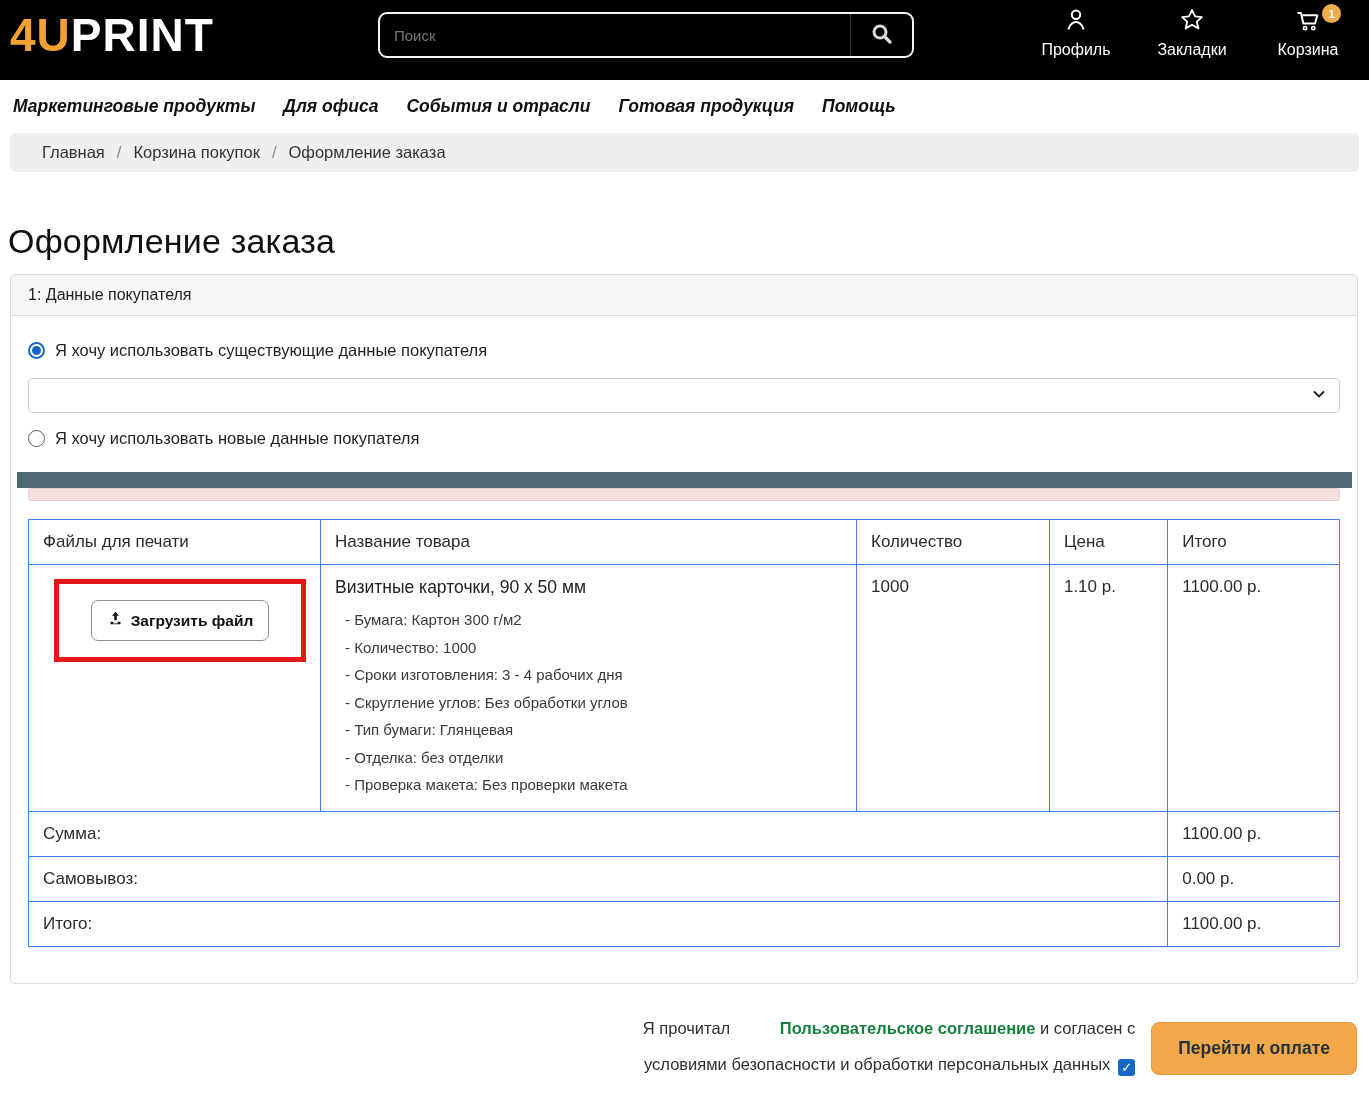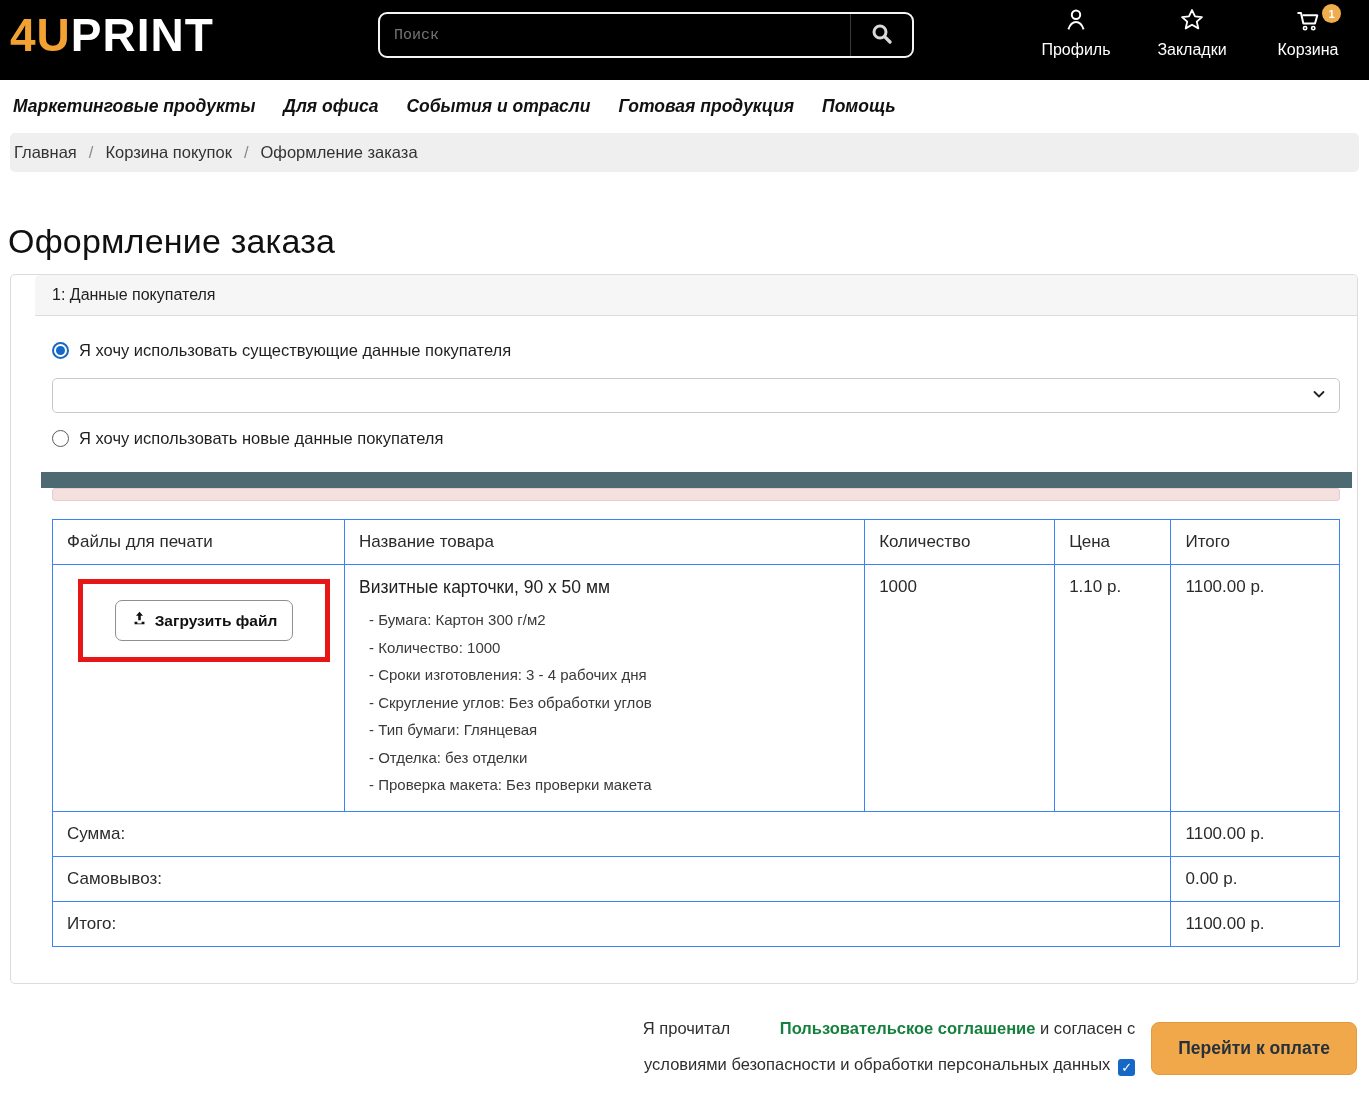--- a/index.html
+++ b/index.html
@@ -7,46 +7,46 @@
     font-family:"Liberation Sans", sans-serif; color:#2b2b2b; }
 
   
   .hdr { background:#000; height:80px; position:relative; display:flex; align-items:flex-start; }
   .logo { font-size:46px; font-weight:bold; letter-spacing:1px; padding:12px 0 0 10px; line-height:1; }
   .logo .lp { color:#F2A233; }
   .logo .ls { color:#fff; }
   .searchwrap { position:absolute; left:378px; top:12px; width:536px; height:46px;
     border:2px solid #f5f5f5; border-radius:9px; display:flex; align-items:center; background:#000; }
   .searchwrap input { flex:1; background:transparent; border:none; outline:none; color:#cfcfcf;
-    font-size:15px; padding:0 14px; font-family:Liberation Mono, monospace; }
+    font-size:15px; padding:0 14px; font-family:Liberation Sans, sans-serif; }
   .searchbtn { width:62px; height:100%; border-left:1px solid #3a3a3a; display:flex;
     align-items:center; justify-content:center; cursor:pointer; background:transparent; border-top:none; border-right:none; border-bottom:none;}
   .hdr-actions { position:absolute; right:18px; top:6px; display:flex; gap:30px; }
   .hact { display:flex; flex-direction:column; align-items:center; width:86px; color:#fff;
     font-size:16px; cursor:pointer; position:relative; }
   .hact .lab { margin-top:3px; }
   .badge { position:absolute; top:-2px; right:10px; width:19px; height:19px; border-radius:50%;
     background:#F0AD4E; color:#fff; font-size:11px; font-weight:bold; display:flex;
     align-items:center; justify-content:center; }
 
   
   .nav { background:#fff; height:53px; display:flex; align-items:center; gap:28px; padding-left:13px; }
   .nav .itm { font-size:17.5px; font-weight:bold; color:#111; cursor:pointer; white-space:nowrap;font-style:italic; }
 
   
   .crumbbar { margin:0 10px; background:#EFEFEF; border-radius:5px; height:39px;
-    display:flex; align-items:center; padding-left:4px; font-size:16.5px; color:#333; }
+    display:flex; align-items:center; padding-left:32px; font-size:16.5px; color:#333; }
   .crumbbar .sep { color:#8a8a8a; margin:0 12px; }
   .crumbbar .bc { cursor:pointer; }
 
   
   .ptitle { font-size:34px; font-weight:300; color:#101010; margin:50px 0 13px 8px; letter-spacing:.2px; }
 
   
-  .panel { margin:0 11px 0 10px; border:1px solid #DCDCDC; border-radius:5px;padding-left:24px; }
+  .panel { margin:0 11px 0 10px; border:1px solid #DCDCDC; border-radius:5px; }
   .panel-h { background:#F6F6F6; border-bottom:1px solid #DCDCDC; border-radius:5px 5px 0 0;
     padding:11px 17px; font-size:16px; color:#222; }
   .panel-b { padding:0 17px; }
   .radio-row { display:flex; align-items:center; gap:10px; font-size:16.5px; color:#1f1f1f; margin-top:25px; cursor:pointer; }
   .rad { width:17px; height:17px; border-radius:50%; flex:0 0 17px; position:relative; }
   .rad.on { border:2px solid #1668C7; }
   .rad.on::after { content:""; position:absolute; inset:2px; border-radius:50%; background:#1668C7; }
   .rad.off { border:1.5px solid #5a5a5a; }
   .selbox { margin-top:18px; height:35px; border:1px solid #c9c9c9; border-radius:5px;
     display:flex; align-items:center; justify-content:flex-end; padding:0 12px; cursor:pointer; background:#fff; width:100%;}

